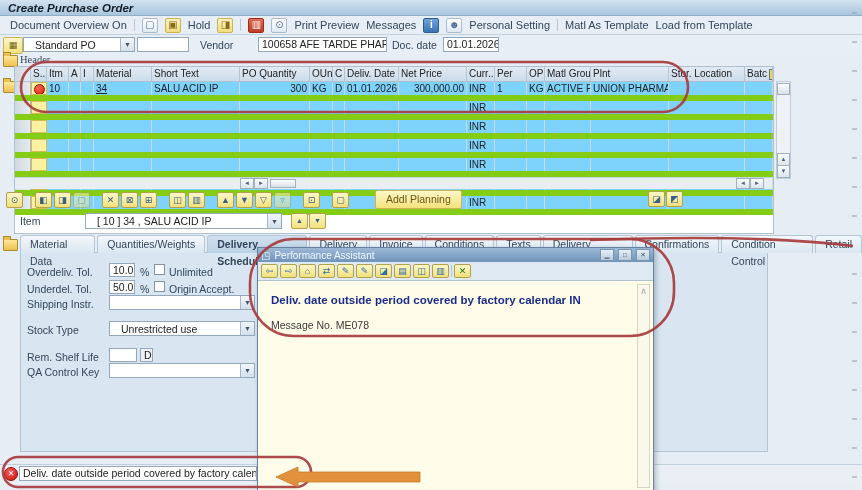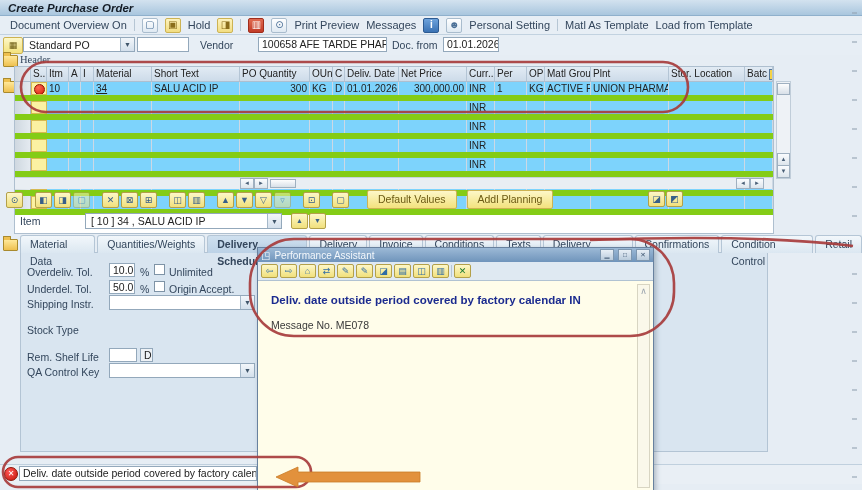--- a/index.html
+++ b/index.html
@@ -21,21 +21,21 @@
   .mini-ic.blue{color:#fff;background:linear-gradient(#6ea3dc,#3a72b4);border-color:#2d5b92;font-weight:bold;}
   .mini-ic.gold{color:#8a6d1a;background:linear-gradient(#fdf2bd,#f2dd82);border-color:#cdb353;}
   
   .headerbar{left:0;top:35px;width:862px;height:20px;background:#e7eef5;}
   .ybtn{background:linear-gradient(#fdf7c8,#f3e27d);border:1px solid #cdb353;border-radius:2px;
         text-align:center;color:#6b5a14;}
   .inp{background:#fff;border:1px solid #93a8bb;box-sizing:border-box;font-size:10.5px;color:#222;
        padding:0 3px;line-height:13px;white-space:nowrap;overflow:hidden;}
   .lbl{color:#33465c;font-size:10.5px;}
   .ddbox{background:#fff;border:1px solid #93a8bb;box-sizing:border-box;display:flex;justify-content:space-between;
-         align-items:center;font-size:10.5px;color:#222;padding-left:5px;}
+         align-items:center;font-size:10.5px;color:#222;padding-left:11px;}
   .ddarrow{width:13px;height:100%;background:linear-gradient(#f2f6fa,#d4e0ec);border-left:1px solid #a5b8c9;
            font-size:7px;color:#40566b;display:flex;align-items:center;justify-content:center;}
   .folder{width:13px;height:10px;background:linear-gradient(#ffe899,#eec04f);border:1px solid #a98a2d;border-radius:1px;position:relative;}
   .folder:before{content:"";position:absolute;left:-1px;top:-4px;width:6px;height:3px;background:#eec04f;
                  border:1px solid #a98a2d;border-bottom:none;border-radius:1px 1px 0 0;}
   
   .grid{left:14px;top:66px;width:758px;background:#fff;border:1px solid #aebfcf;}
   .trow{display:flex;height:13px;line-height:13px;border-bottom:6px solid #84cc16;background:#7dd3fc;}
   .thead{display:flex;height:14px;line-height:14px;background:linear-gradient(#e2ebf4,#cddbe9);
          border-bottom:1px solid #aebfcf;color:#31506e;font-size:10px;}
@@ -123,21 +123,21 @@
 
 <div class="abs headerbar"></div>
 <div class="abs ybtn" style="left:3px;top:37px;width:18px;height:15px;line-height:14px;font-size:9px;">▦</div>
 <div class="abs ddbox" style="left:23px;top:37px;width:112px;height:15px;">
   <span>Standard PO</span>
   <span class="ddarrow">▼</span>
 </div>
 <div class="abs inp" style="left:137px;top:37px;width:52px;height:15px;"></div>
 <div class="abs lbl" style="left:200px;top:39px;">Vendor</div>
 <div class="abs inp" style="left:258px;top:37px;width:129px;height:15px;">100658 AFE TARDE PHARMACEUTICA..</div>
-<div class="abs lbl" style="left:392px;top:39px;">Doc. from</div>
+<div class="abs lbl" style="left:392px;top:39px;">Doc. date</div>
 <div class="abs inp" style="left:443px;top:37px;width:56px;height:15px;">01.01.2026</div>
 
 <div class="abs folder" style="left:3px;top:55px;"></div>
 <div class="abs lbl" style="left:20px;top:54px;font-family:Liberation Serif, serif;">Header</div>
 <div class="abs folder" style="left:3px;top:69px;"></div>
 
 <div class="abs grid">
   <div class="thead">
     <div class="cell c0 sel"></div>
     <div class="cell c1">S...</div>
@@ -338,21 +338,20 @@
   <span class="gap"></span>
   <span class="tbtn">▲</span>
   <span class="tbtn">▼</span>
   <span class="tbtn">▽</span>
   <span class="tbtn" style="opacity:.5">▿</span>
   <span class="gap"></span>
   <span class="tbtn">⊡</span>
   <span class="gap"></span>
   <span class="tbtn">▢</span>
   <span style="width:14px"></span>
-  <span class="ybtn push-btn">Default Values</span>
   <span style="width:6px"></span>
   <span class="ybtn push-btn">Addl Planning</span>
 </div>
 <div class="abs tbtn" style="left:648px;top:191px;">◪</div>
 <div class="abs tbtn" style="left:666px;top:191px;">◩</div>
 
 <div class="abs folder" style="left:3px;top:215px;"></div>
 <div class="abs lbl" style="left:20px;top:215px;">Item</div>
 <div class="abs ddbox" style="left:85px;top:213px;width:197px;height:16px;">
   <span>[ 10 ] 34 , SALU ACID IP</span>
@@ -388,20 +387,24 @@
   <div class="abs chk" style="left:133px;top:28px;"></div>
   <span class="frow-lbl" style="left:148px;top:30px;">Origin Accept.</span>
 
   <span class="frow-lbl" style="top:45px;">Shipping Instr.</span>
   <div class="abs ddbox" style="left:88px;top:42px;width:146px;height:15px;">
     <span></span>
       <span class="ddarrow">▼</span>
   </div>
 
   <span class="frow-lbl" style="top:71px;">Stock Type</span>
+  <div class="abs ddbox" style="left:88px;top:68px;width:146px;height:15px;">
+    <span>Unrestricted use</span>
+    <span class="ddarrow">▼</span>
+  </div>
 
   <span class="frow-lbl" style="top:98px;">Rem. Shelf Life</span>
   <div class="inp abs" style="left:88px;top:95px;width:28px;height:14px;"></div>
   <div class="inp abs" style="left:119px;top:95px;width:13px;height:14px;background:#eef2f6;">D</div>
 
   <span class="frow-lbl" style="top:113px;">QA Control Key</span>
   <div class="abs ddbox" style="left:88px;top:110px;width:146px;height:15px;">
     <span></span>
       <span class="ddarrow">▼</span>
   </div>

